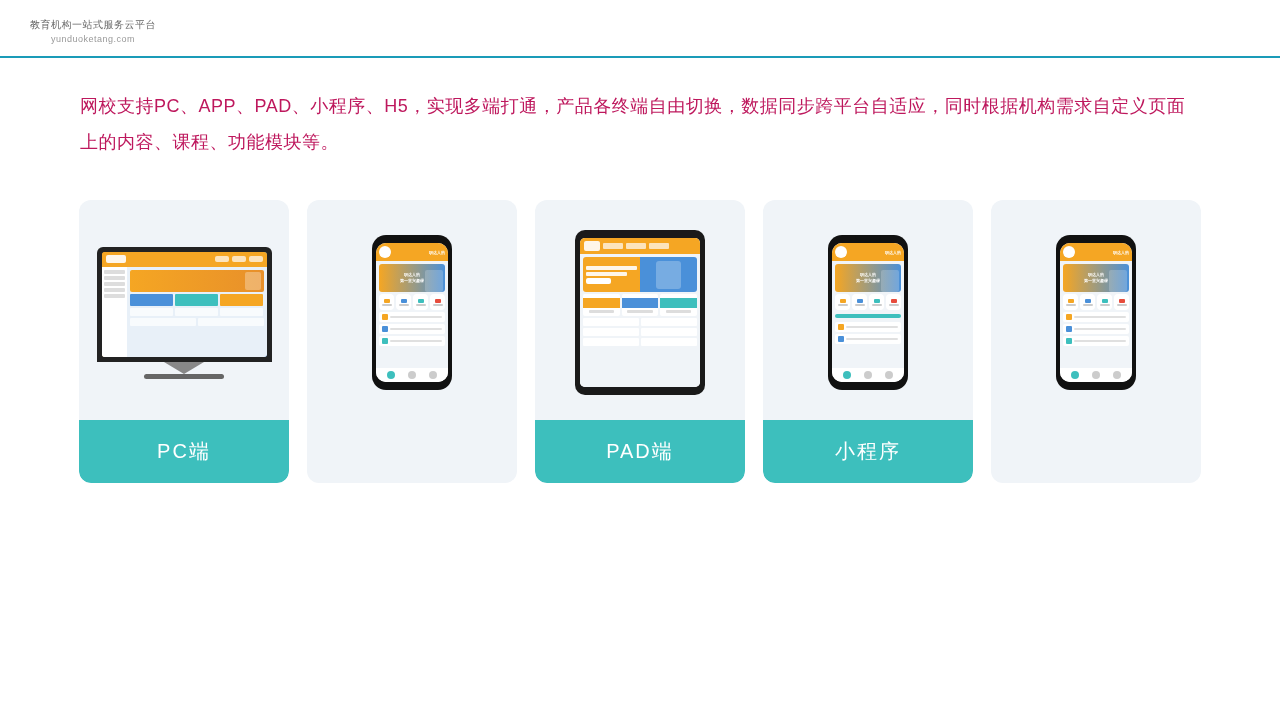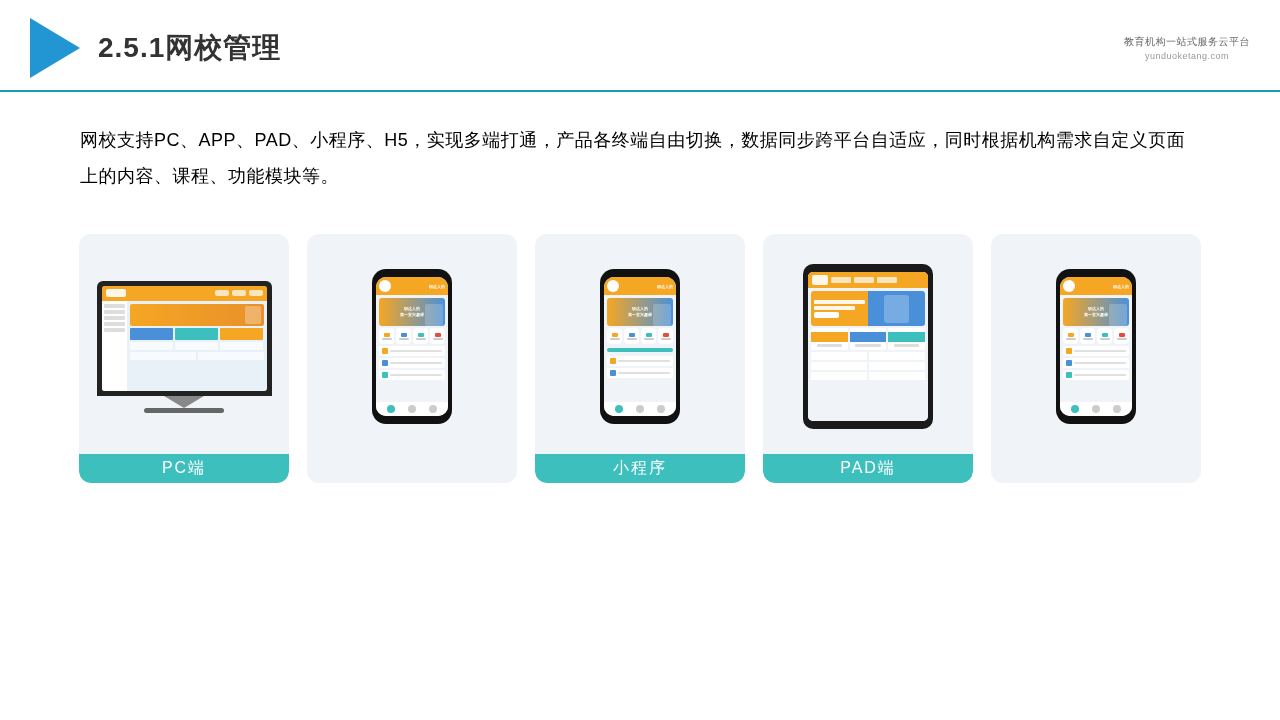--- a/index.html
+++ b/index.html
@@ -78,21 +78,21 @@
     .brand-url {
       font-size: 9px;
       color: #999;
       letter-spacing: 0.5px;
     }
 
     
     .description {
       padding: 30px 80px 10px 80px;
       font-size: 18px;
-      color: #000000;
+      color: #be185d;
       line-height: 2;
       letter-spacing: 0.5px;
     }
 
     
     .cards-container {
       display: flex;
       gap: 18px;
       padding: 30px 55px;
       justify-content: center;
@@ -116,23 +116,23 @@
       align-items: center;
       justify-content: center;
       padding: 15px 10px 10px 10px;
     }
 
     .card-label {
       width: 100%;
       background: #3dbfbd;
       color: white;
       text-align: center;
-      font-size: 16px;
+      font-size: 20px;
       font-weight: 500;
-      padding: 4px 0;
+      padding: 18px 0;
       letter-spacing: 2px;
       border-radius: 0 0 12px 12px;
     }
     .monitor-screen-outer {
       width: 175px;
       height: 115px;
       background: #222;
       border-radius: 6px 6px 0 0;
       padding: 5px;
       position: relative;
@@ -517,24 +517,20 @@
       flex: 1;
       height: 8px;
       background: #fff;
       border-radius: 1px;
     }
   </style>
 </head>
 <body>
 
 <div class="header">
-  <div class="header-left">
-    <div class="logo-triangle"></div>
-    <h1 class="page-title">2.5.1网校管理</h1>
-  </div>
   <div class="header-right">
     <span class="brand-sub">教育机构一站式服务云平台</span>
     <span class="brand-url">yunduoketang.com</span>
   </div>
 </div>
 
 <div class="description">
   <p>网校支持PC、APP、PAD、小程序、H5，实现多端打通，产品各终端自由切换，数据同步跨平台自适应，同时根据机构需求自定义页面上的内容、课程、功能模块等。</p>
 </div>
 
@@ -644,73 +640,20 @@
             <div class="phone-nav-icon"></div>
             <div class="phone-nav-icon"></div>
           </div>
         </div>
       </div>
     </div>
   </div>
 
   <div class="card">
     <div class="card-image-area">
-      <div class="phone-mockup">
-        <div class="phone-notch"></div>
-        <div class="phone-screen">
-          <div class="phone-top-bar">
-            <div class="phone-avatar"></div>
-            <div class="phone-title-text">职达人的</div>
-          </div>
-          <div class="phone-body">
-            <div class="phone-banner">
-              <div class="phone-banner-text">职达人的<br>第一堂兴趣课</div>
-              <div class="phone-figure"></div>
-            </div>
-            <div class="phone-icons-row">
-              <div class="phone-icon-item">
-                <div class="phone-icon-dot" style="background:#f5a623"></div>
-                <div class="phone-icon-label"></div>
-              </div>
-              <div class="phone-icon-item">
-                <div class="phone-icon-dot" style="background:#4a90d9"></div>
-                <div class="phone-icon-label"></div>
-              </div>
-              <div class="phone-icon-item">
-                <div class="phone-icon-dot" style="background:#3dbfbd"></div>
-                <div class="phone-icon-label"></div>
-              </div>
-              <div class="phone-icon-item">
-                <div class="phone-icon-dot" style="background:#e74c3c"></div>
-                <div class="phone-icon-label"></div>
-              </div>
-            </div>
-            <div style="height:4px;background:#3dbfbd;border-radius:2px;margin:2px 0;"></div>
-            <div class="phone-list-item">
-              <div class="phone-list-dot"></div>
-              <div class="phone-list-line"></div>
-            </div>
-            <div class="phone-list-item">
-              <div class="phone-list-dot" style="background:#4a90d9"></div>
-              <div class="phone-list-line"></div>
-            </div>
-          </div>
-          <div class="phone-bottom-nav">
-            <div class="phone-nav-icon active"></div>
-            <div class="phone-nav-icon"></div>
-            <div class="phone-nav-icon"></div>
-          </div>
-        </div>
-      </div>
-    </div>
-    <div class="card-label">小程序</div>
-  </div>
-
-  <div class="card">
-    <div class="card-image-area">
       <div class="tablet-mockup">
         <div class="tablet-screen">
           <div class="tablet-top-bar">
             <div class="tablet-logo"></div>
             <div class="tablet-nav-item"></div>
             <div class="tablet-nav-item"></div>
             <div class="tablet-nav-item"></div>
           </div>
           <div class="tablet-body">
             <div class="tablet-banner">
@@ -783,36 +726,89 @@
               </div>
               <div class="phone-icon-item">
                 <div class="phone-icon-dot" style="background:#3dbfbd"></div>
                 <div class="phone-icon-label"></div>
               </div>
               <div class="phone-icon-item">
                 <div class="phone-icon-dot" style="background:#e74c3c"></div>
                 <div class="phone-icon-label"></div>
               </div>
             </div>
+            <div style="height:4px;background:#3dbfbd;border-radius:2px;margin:2px 0;"></div>
             <div class="phone-list-item">
               <div class="phone-list-dot"></div>
               <div class="phone-list-line"></div>
             </div>
             <div class="phone-list-item">
               <div class="phone-list-dot" style="background:#4a90d9"></div>
-              <div class="phone-list-line"></div>
-            </div>
-            <div class="phone-list-item">
-              <div class="phone-list-dot" style="background:#3dbfbd"></div>
               <div class="phone-list-line"></div>
             </div>
           </div>
           <div class="phone-bottom-nav">
             <div class="phone-nav-icon active"></div>
             <div class="phone-nav-icon"></div>
             <div class="phone-nav-icon"></div>
           </div>
         </div>
       </div>
     </div>
+    <div class="card-label">小程序</div>
   </div>
 
+  <div class="card">
+    <div class="card-image-area">
+      <div class="phone-mockup">
+        <div class="phone-notch"></div>
+        <div class="phone-screen">
+          <div class="phone-top-bar">
+            <div class="phone-avatar"></div>
+            <div class="phone-title-text">职达人的</div>
+          </div>
+          <div class="phone-body">
+            <div class="phone-banner">
+              <div class="phone-banner-text">职达人的<br>第一堂兴趣课</div>
+              <div class="phone-figure"></div>
+            </div>
+            <div class="phone-icons-row">
+              <div class="phone-icon-item">
+                <div class="phone-icon-dot" style="background:#f5a623"></div>
+                <div class="phone-icon-label"></div>
+              </div>
+              <div class="phone-icon-item">
+                <div class="phone-icon-dot" style="background:#4a90d9"></div>
+                <div class="phone-icon-label"></div>
+              </div>
+              <div class="phone-icon-item">
+                <div class="phone-icon-dot" style="background:#3dbfbd"></div>
+                <div class="phone-icon-label"></div>
+              </div>
+              <div class="phone-icon-item">
+                <div class="phone-icon-dot" style="background:#e74c3c"></div>
+                <div class="phone-icon-label"></div>
+              </div>
+            </div>
+            <div class="phone-list-item">
+              <div class="phone-list-dot"></div>
+              <div class="phone-list-line"></div>
+            </div>
+            <div class="phone-list-item">
+              <div class="phone-list-dot" style="background:#4a90d9"></div>
+              <div class="phone-list-line"></div>
+            </div>
+            <div class="phone-list-item">
+              <div class="phone-list-dot" style="background:#3dbfbd"></div>
+              <div class="phone-list-line"></div>
+            </div>
+          </div>
+          <div class="phone-bottom-nav">
+            <div class="phone-nav-icon active"></div>
+            <div class="phone-nav-icon"></div>
+            <div class="phone-nav-icon"></div>
+          </div>
+        </div>
+      </div>
+    </div>
+  </div>
+
 </div>
 
 </body></html>

